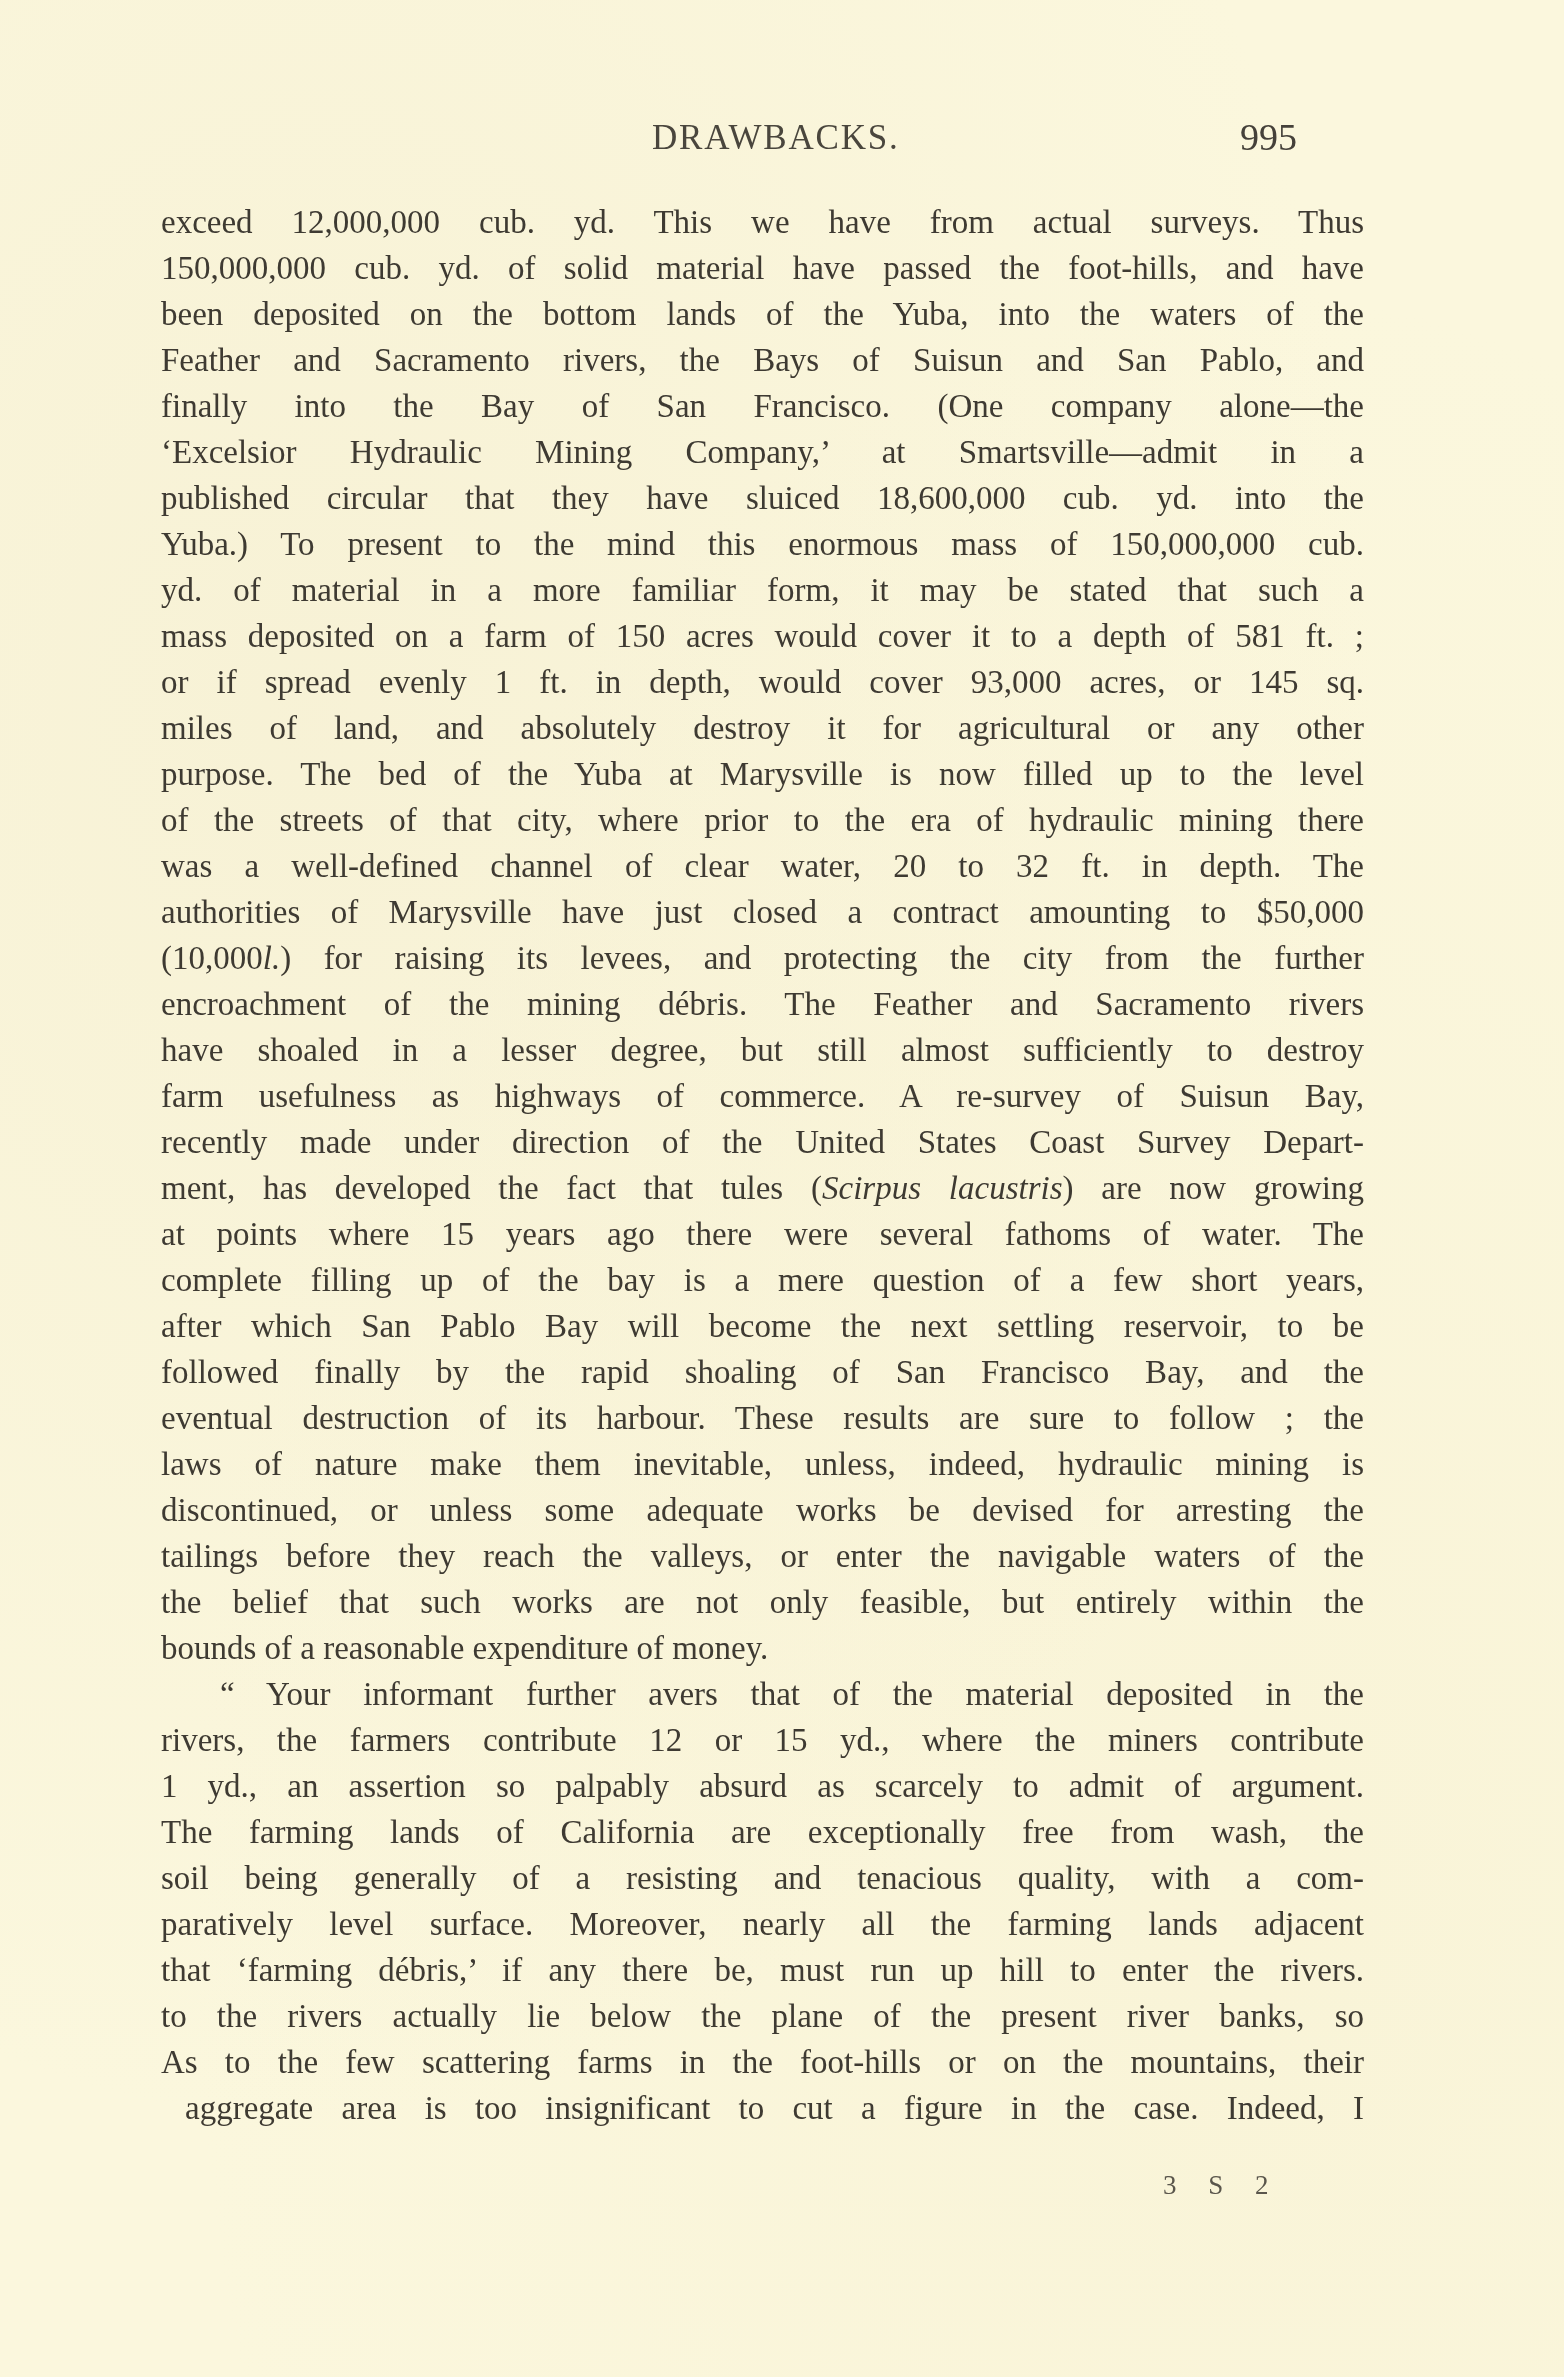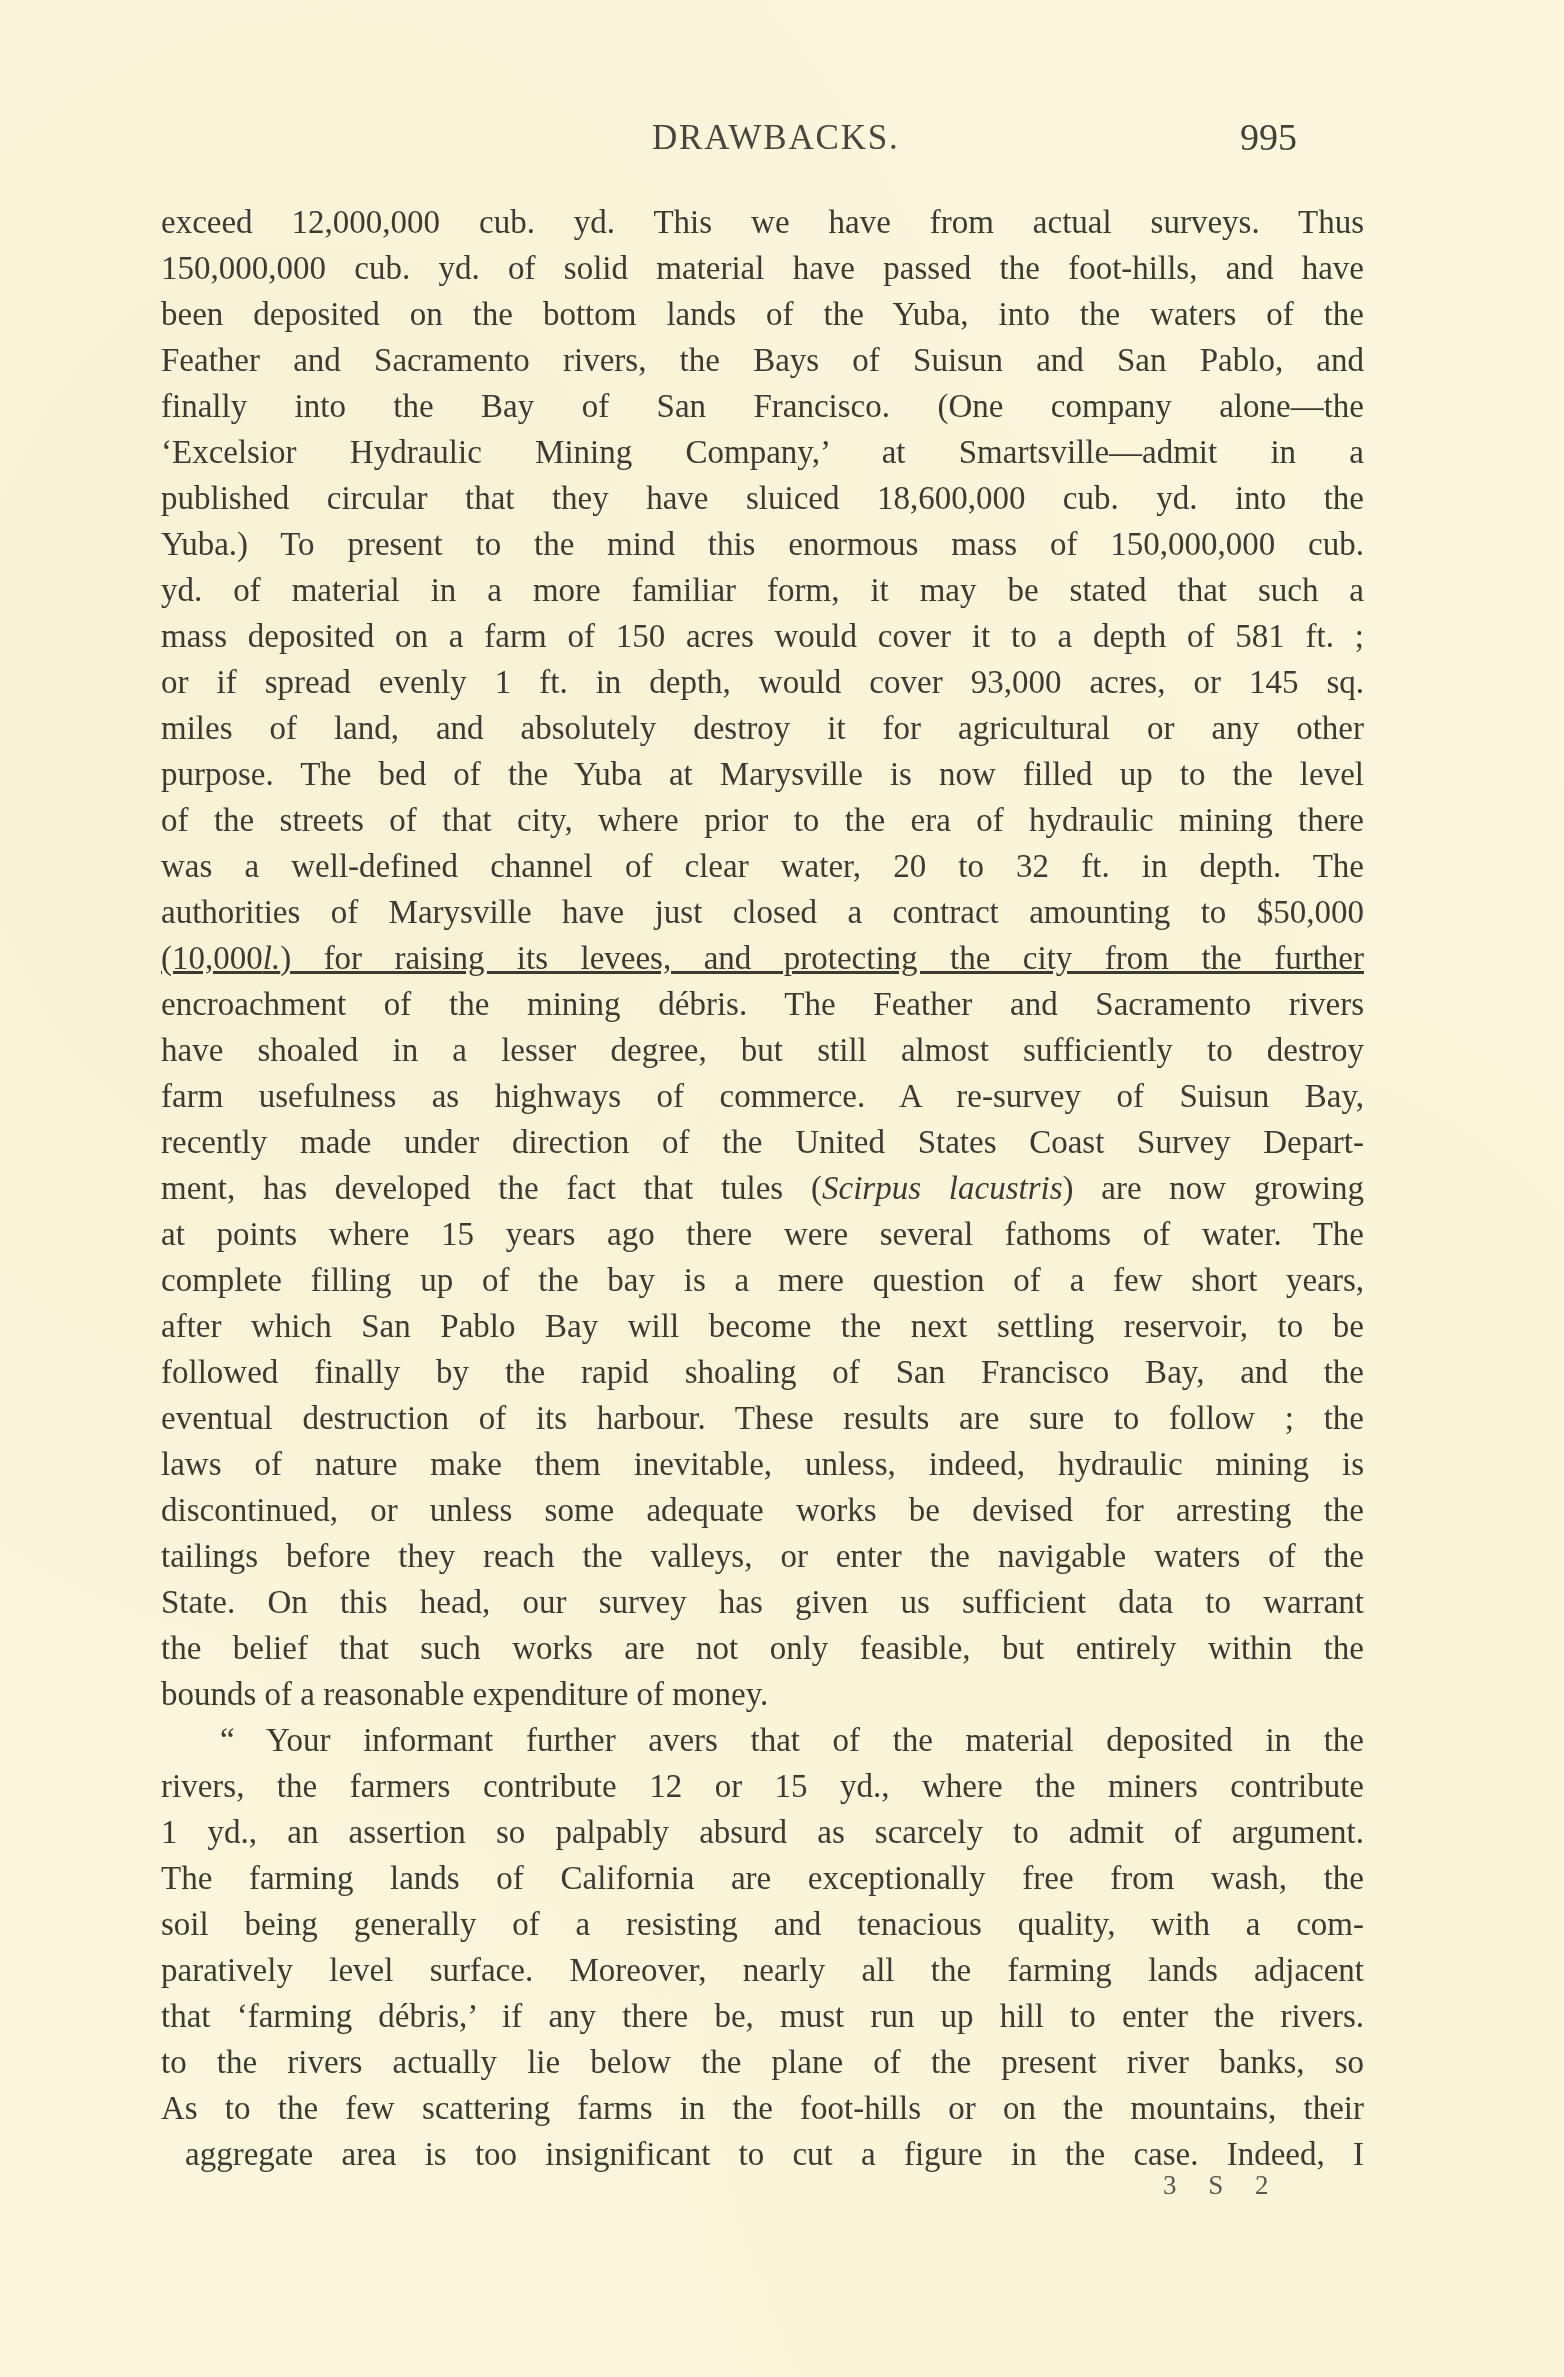--- a/index.html
+++ b/index.html
@@ -105,35 +105,34 @@
         <span class="line" style="white-space: nowrap;"><span>published circular that they have sluiced 18,600,000 cub. yd. into the</span></span>
         <span class="line" style="white-space: nowrap;"><span>Yuba.)  To present to the mind this enormous mass of 150,000,000 cub.</span></span>
         <span class="line" style="white-space: nowrap;"><span>yd. of material in a more familiar form, it may be stated that such a</span></span>
         <span class="line" style="white-space: nowrap;"><span>mass deposited on a farm of 150 acres would cover it to a depth of 581 ft. ;</span></span>
         <span class="line" style="white-space: nowrap;"><span>or if spread evenly 1 ft. in depth, would cover 93,000 acres, or 145 sq.</span></span>
         <span class="line" style="white-space: nowrap;"><span>miles of land, and absolutely destroy it for agricultural or any other</span></span>
         <span class="line" style="white-space: nowrap;"><span>purpose.  The bed of the Yuba at Marysville is now filled up to the level</span></span>
         <span class="line" style="white-space: nowrap;"><span>of the streets of that city, where prior to the era of hydraulic mining there</span></span>
         <span class="line" style="white-space: nowrap;"><span>was a well-defined channel of clear water, 20 to 32 ft. in depth.  The</span></span>
         <span class="line" style="white-space: nowrap;"><span>authorities of Marysville have just closed a contract amounting to $50,000</span></span>
-        <span class="line" style="white-space: nowrap; text-decoration: underline;"><span>(10,000</span><i>l.</i><span>) for raising its levees, and protecting the city from the further</span></span>
+        <span class="line" style="white-space: nowrap;"><span>(10,000</span><i>l.</i><span>) for raising its levees, and protecting the city from the further</span></span>
         <span class="line" style="white-space: nowrap;"><span>encroachment of the mining débris.  The Feather and Sacramento rivers</span></span>
         <span class="line" style="white-space: nowrap;"><span>have shoaled in a lesser degree, but still almost sufficiently to destroy</span></span>
         <span class="line" style="white-space: nowrap;"><span>farm usefulness as highways of commerce.  A re-survey of Suisun Bay,</span></span>
         <span class="line" style="white-space: nowrap;"><span>recently made under direction of the United States Coast Survey Depart-</span></span>
         <span class="line" style="white-space: nowrap;"><span>ment, has developed the fact that tules (</span><i>Scirpus lacustris</i><span>) are now growing</span></span>
         <span class="line" style="white-space: nowrap;"><span>at points where 15 years ago there were several fathoms of water.  The</span></span>
         <span class="line" style="white-space: nowrap;"><span>complete filling up of the bay is a mere question of a few short years,</span></span>
         <span class="line" style="white-space: nowrap;"><span>after which San Pablo Bay will become the next settling reservoir, to be</span></span>
         <span class="line" style="white-space: nowrap;"><span>followed finally by the rapid shoaling of San Francisco Bay, and the</span></span>
         <span class="line" style="white-space: nowrap;"><span>eventual destruction of its harbour.  These results are sure to follow ; the</span></span>
         <span class="line" style="white-space: nowrap;"><span>laws of nature make them inevitable, unless, indeed, hydraulic mining is</span></span>
         <span class="line" style="white-space: nowrap;"><span>discontinued, or unless some adequate works be devised for arresting the</span></span>
         <span class="line" style="white-space: nowrap;"><span>tailings before they reach the valleys, or enter the navigable waters of the</span></span>
-        <span class="line" style="white-space: nowrap;"><span>State.  On this head, our survey has given us sufficient data to warrant</span></span>
         <span class="line" style="white-space: nowrap;"><span>the belief that such works are not only feasible, but entirely within the</span></span>
         <span class="line last" style="white-space: nowrap;"><span>bounds of a reasonable expenditure of money.</span></span>
       </div>
       <div>
         <span class="line indent" style="white-space: nowrap;"><span>“ Your informant further avers that of the material deposited in the</span></span>
         <span class="line" style="white-space: nowrap;"><span>rivers, the farmers contribute 12 or 15 yd., where the miners contribute</span></span>
         <span class="line" style="white-space: nowrap;"><span>1 yd., an assertion so palpably absurd as scarcely to admit of argument.</span></span>
         <span class="line" style="white-space: nowrap;"><span>The farming lands of California are exceptionally free from wash, the</span></span>
         <span class="line" style="white-space: nowrap;"><span>soil being generally of a resisting and tenacious quality, with a com-</span></span>
         <span class="line" style="white-space: nowrap;"><span>paratively level surface.  Moreover, nearly all the farming lands adjacent</span></span>

